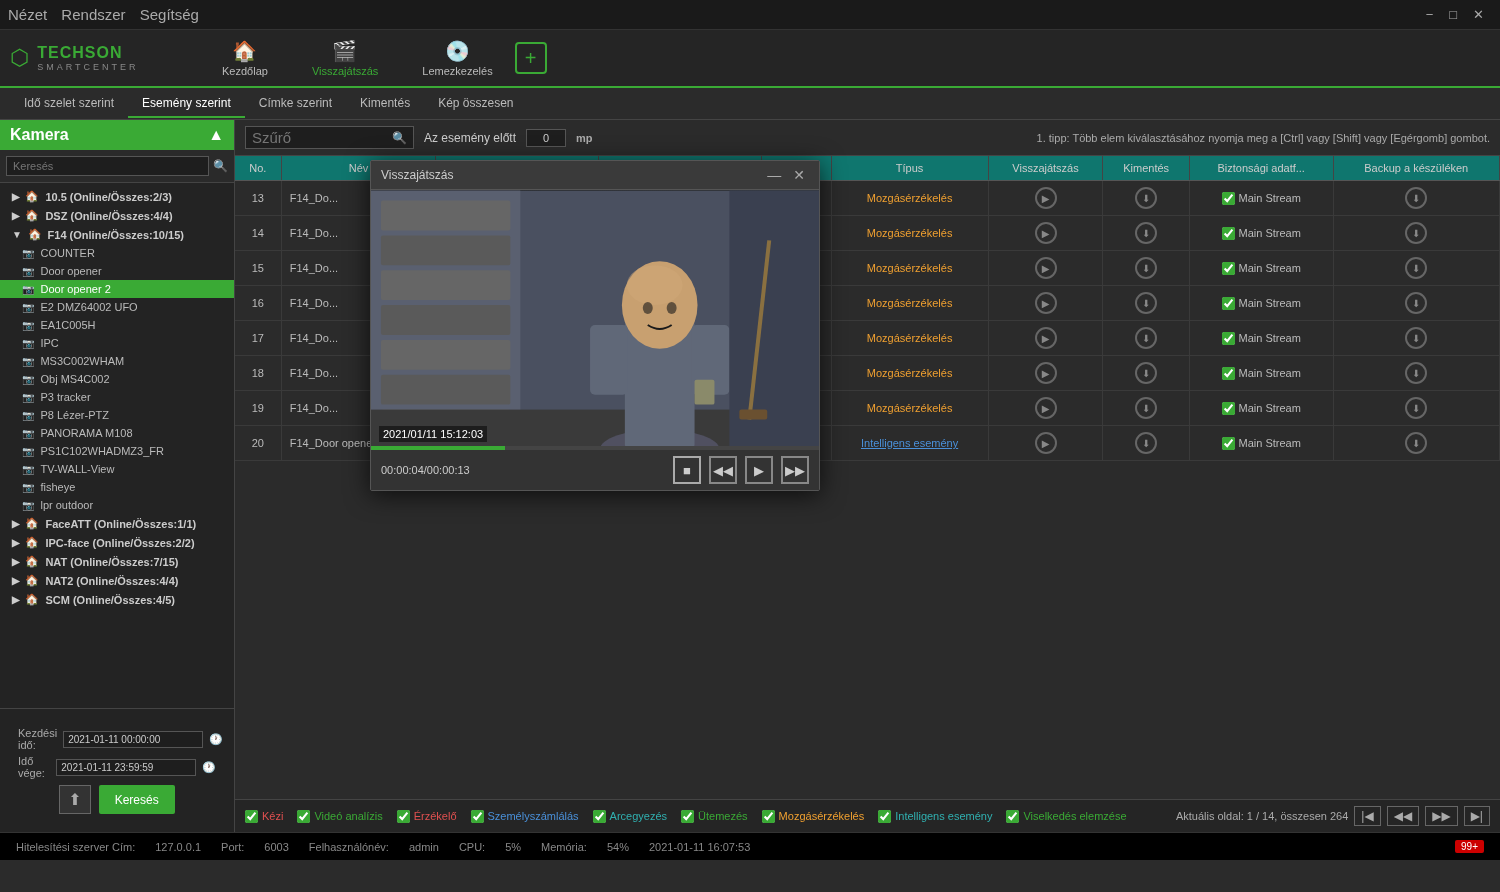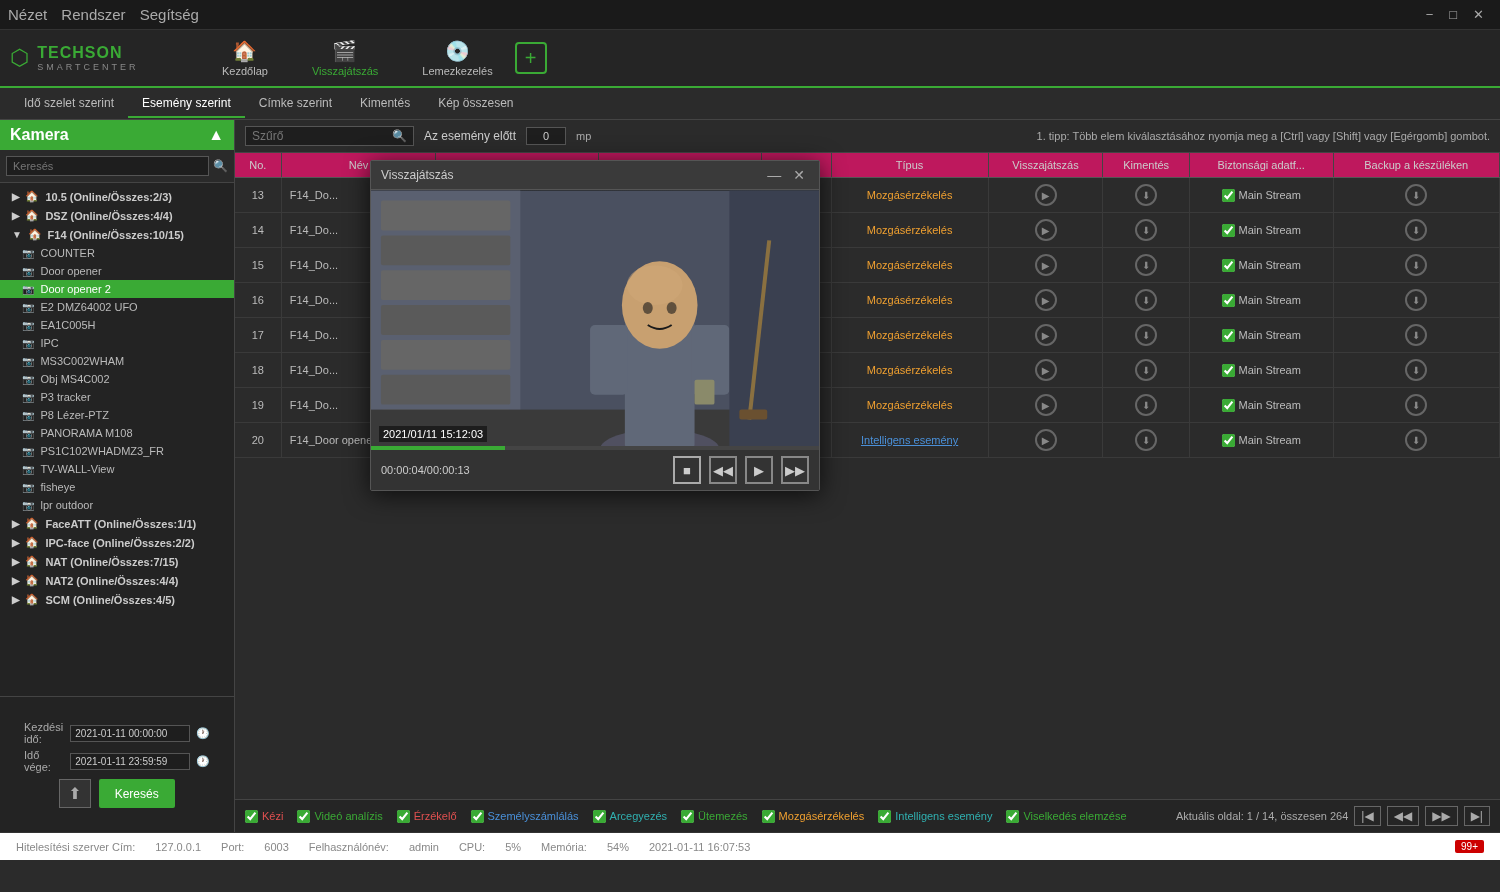--- a/index.html
+++ b/index.html
@@ -88,45 +88,45 @@
       flex: 1;
       outline: none;
     }
     .sidebar-tree { flex: 1; overflow-y: auto; padding: 4px 0; }
     .tree-node { padding: 3px 8px 3px 12px; cursor: pointer; display: flex; align-items: center; gap: 6px; font-size: 11px; color: #bbb; }
     .tree-node.selected { background: #3aaa35; color: #fff; }
     .tree-node.group { font-weight: bold; color: #ccc; }
     .tree-child { padding-left: 22px; }
     .cam-icon { color: #3aaa35; font-size: 10px; }
 
-    .sidebar-footer { padding: 24px; border-top: 1px solid #444; background: #232323; }
+    .sidebar-footer { padding: 18px; border-top: 1px solid #444; background: #232323; }
     .sidebar-footer .time-row { display: flex; align-items: center; gap: 6px; margin-bottom: 4px; font-size: 11px; color: #aaa; }
-    .sidebar-footer input { background: #1e1e1e; border: 1px solid #555; color: #ccc; padding: 2px 4px; font-size: 10px; width: 120px; }
+    .sidebar-footer input { background: #1e1e1e; border: 1px solid #555; color: #ccc; padding: 2px 4px; font-size: 10px; width: 140px; }
     .search-btn { background: #3aaa35; border: none; color: #fff; padding: 4px 16px; cursor: pointer; font-size: 12px; border-radius: 2px; }
 
     
     #content { flex: 1; display: flex; flex-direction: column; background: #2b2b2b; overflow: hidden; }
 
     
     #filterrow {
       display: flex;
       align-items: center;
       padding: 6px 10px;
       background: #2b2b2b;
       border-bottom: 1px solid #444;
       gap: 10px;
     }
     .filter-input-wrap { display: flex; align-items: center; background: #1e1e1e; border: 1px solid #555; padding: 2px 6px; }
-    .filter-input-wrap input { background: none; border: none; color: #ccc; font-size: 12px; outline: none; width: 140px; }
+    .filter-input-wrap input { background: none; border: none; color: #ccc; font-size: 15px; outline: none; width: 140px; }
     .tip-text { color: #aaa; font-size: 11px; margin-left: auto; }
 
     
     #table-wrap { flex: 1; overflow-y: auto; }
     table { width: 100%; border-collapse: collapse; font-size: 11px; }
-    thead th { background: #be185d; color: #ccc; padding: 6px 8px; text-align: center; border-bottom: 1px solid #555; border-right: 1px solid #444; font-weight: normal; position: sticky; top: 0; z-index: 1; }
+    thead th { background: #0f766e; color: #ccc; padding: 6px 8px; text-align: center; border-bottom: 1px solid #555; border-right: 1px solid #444; font-weight: normal; position: sticky; top: 0; z-index: 1; }
     tbody tr { border-bottom: 1px solid #3a3a3a; }
     tbody td { padding: 6px 8px; text-align: center; color: #bbb; border-right: 1px solid #3a3a3a; }
     td.type-motion { color: #f0a030; }
     td.type-intel { color: #4a90d9; text-decoration: underline; cursor: pointer; }
     .action-btn { background: none; border: 2px solid #666; border-radius: 50%; width: 22px; height: 22px; display: inline-flex; align-items: center; justify-content: center; cursor: pointer; color: #888; font-size: 10px; }
     .checkbox-cell { display: flex; align-items: center; justify-content: center; gap: 4px; }
     .checkbox-cell input[type=checkbox] { accent-color: #3aaa35; }
 
     
     #filtercheck {
@@ -145,21 +145,21 @@
     .filter-check.green { color: #3aaa35; }
     .filter-check.blue { color: #4a90d9; }
     .filter-check.teal { color: #30b0b0; }
     .filter-check.orange { color: #f0a030; }
 
     .pagination { margin-left: auto; display: flex; align-items: center; gap: 6px; color: #aaa; font-size: 11px; }
     .page-btn { background: none; border: 1px solid #666; color: #aaa; padding: 2px 6px; cursor: pointer; font-size: 12px; }
 
     
     #statusbar {
-      background: #ffffff;
+      background: #000000;
       height: 28px;
       display: flex;
       align-items: center;
       padding: 0 16px;
       font-size: 11px;
       color: #888;
       gap: 20px;
       border-top: 1px solid #333;
     }
     .status-red { background: #c00; color: #fff; padding: 1px 6px; font-size: 10px; border-radius: 2px; margin-left: auto; }
@@ -242,21 +242,21 @@
     .time-display { color: #ccc; font-size: 11px; flex: 1; }
     .pb-btn { background: none; border: 2px solid #888; color: #ccc; width: 28px; height: 28px; display: flex; align-items: center; justify-content: center; cursor: pointer; font-size: 13px; }
     .pb-btn.stop { border-color: #aaa; }
 
     
     ::-webkit-scrollbar { width: 6px; height: 6px; }
     ::-webkit-scrollbar-track { background: #1e1e1e; }
     ::-webkit-scrollbar-thumb { background: #555; border-radius: 3px; }
     .expand-icon { font-size: 10px; cursor: pointer; }
 
-    .mp-label { color: #aaa; font-size: 11px; }
+    .mp-label { color: #aaa; font-size: 11px; font-weight: bold; }
     .mp-input { background: #1e1e1e; border: 1px solid #555; color: #ccc; padding: 2px 4px; width: 40px; font-size: 11px; text-align: center; outline: none; }
   </style>
 </head>
 <body>
 
 <div id="titlebar">
   <span class="title-text">
     <span style="cursor:pointer;margin-right:10px;">Nézet</span>
     <span style="cursor:pointer;margin-right:10px;">Rendszer</span>
     <span style="cursor:pointer;">Segítség</span>

